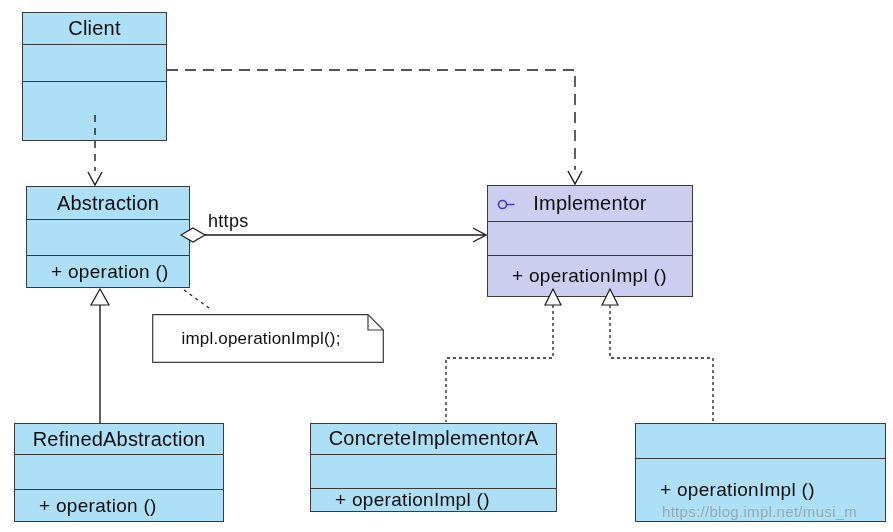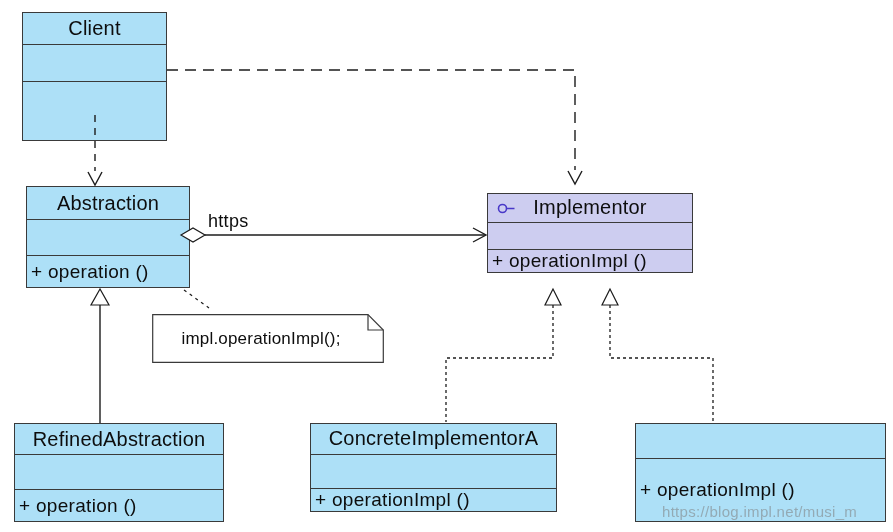--- a/index.html
+++ b/index.html
@@ -12,41 +12,41 @@
     box-sizing:border-box; display:flex; flex-direction:column;
   }
   .class-box.interface { background:#CDCDF0; }
   .c-title {
     position:relative; border-bottom:1px solid #3a3a3a; display:flex;
     align-items:center; justify-content:center; font-size:20px; letter-spacing:0.2px;
     white-space:nowrap; overflow:hidden;
   }
   .c-attrs { border-bottom:1px solid #3a3a3a; }
   .c-ops {
-    display:flex; align-items:center; padding-left:4px; font-size:19px;
+    display:flex; align-items:center; padding-left:24px; font-size:19px;
     letter-spacing:0.3px; white-space:nowrap; flex:1;
   }
   .iface-icon { position:absolute; left:9px; top:50%; transform:translateY(-50%); }
   .connectors { position:absolute; left:0; top:0; pointer-events:none; }
   .assoc-label { position:absolute; left:208px; top:211px; font-size:18px; letter-spacing:0.3px; }
   .note-box { position:absolute; left:152px; top:306px; width:232px; height:49px;margin-top:8px; }
   .note-text {
     position:absolute; left:0; top:0; width:218px; height:49px; display:flex;
     align-items:center; justify-content:center; font-size:17px; letter-spacing:0.2px;
   }
   .watermark {
     position:absolute; left:662px; top:503px; font-size:15px; letter-spacing:0.3px;
     color:rgba(125,125,125,0.55); white-space:nowrap; z-index:5;
   }
   
   #box-client        { left:22px;  top:12px;  width:145px; height:129px; }
   #box-client .c-title { height:31px; } #box-client .c-attrs { height:36px; }
   #box-abstraction   { left:19px;  top:186px; width:164px; height:102px;margin-left:7px; }
   #box-abstraction .c-title { height:32px; } #box-abstraction .c-attrs { height:35px; }
-  #box-implementor   { left:487px; top:193px; width:206px; height:80px; }
+  #box-implementor   { left:487px; top:185px; width:206px; height:112px; }
   #box-implementor .c-title { height:35px; } #box-implementor .c-attrs { height:33px; }
   #box-refined       { left:14px;   top:423px; width:210px; height:99px; }
   #box-concrete-a    { left:310px; top:423px; width:247px; height:89px; }
   #box-concrete-b    { left:635px; top:423px; width:251px; height:99px; }
   #box-refined .c-title, #box-concrete-a .c-title, #box-concrete-b .c-title { height:30px; }
   #box-refined .c-attrs, #box-concrete-a .c-attrs, #box-concrete-b .c-attrs { height:34px; }
 </style>
 </head>
 <body>
 

